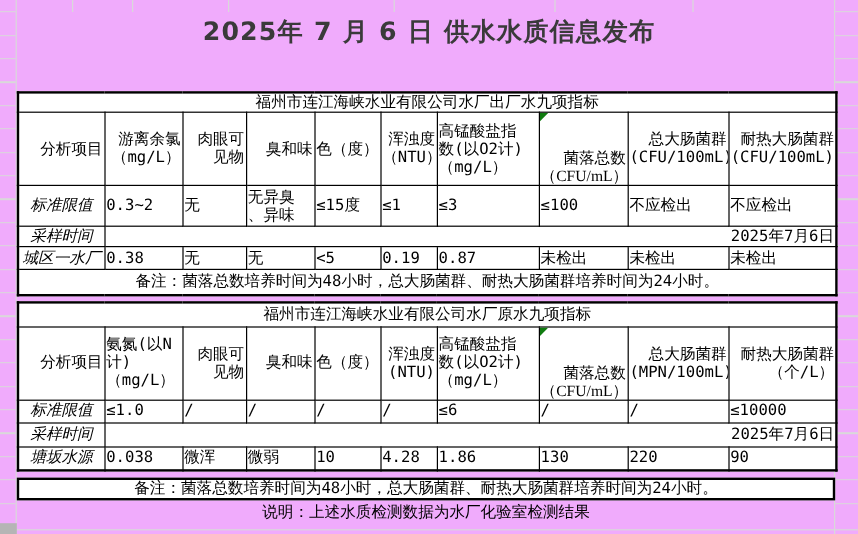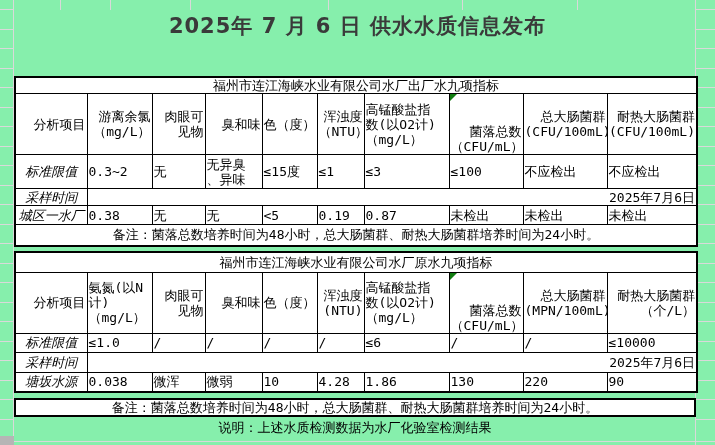--- a/index.html
+++ b/index.html
@@ -1,16 +1,16 @@
 <!DOCTYPE html>
 <html><head>
 <meta charset="utf-8">
 <style>
   html,body{margin:0;padding:0;background:#fff;}
-  #canvas{position:relative;width:715px;height:445px;background:#86efac;overflow:hidden;
+  #canvas{position:relative;width:715px;height:445px;background:#f0abfc;overflow:hidden;
           font-family:"DejaVu Sans Mono","DejaVu Sans",sans-serif;color:#000;}
   
   .gstrip{position:absolute;top:0;height:445px;
           background-image:repeating-linear-gradient(to bottom,transparent 0px,transparent 18.5px,#d9d9d9 18.5px,#d9d9d9 19.5px);
           background-position:0 -9px;z-index:0;}
   .vline{position:absolute;width:1px;background:#d9d9d9;z-index:0;}
   .hline{position:absolute;height:1px;background:#d9d9d9;z-index:0;}
   .corner-block{position:absolute;left:0;top:436px;width:14px;height:9px;background:#b5b5b5;z-index:0;}
   
   .page-title{position:absolute;left:0;top:8px;width:715px;height:36px;line-height:36px;
@@ -21,21 +21,21 @@
             width:682px;background:#fff;z-index:2;border:2px solid #000;}
   table.wqt td{border:1px solid #000;font-size:13px;line-height:15px;padding:0 1px;
                overflow:hidden;white-space:pre-line;vertical-align:middle;}
   td.ttl{text-align:center;font-size:15px;line-height:15px;padding:0;}
   td.hd{text-align:right;}
   td.ha{text-align:left;padding-left:3px;}
   td.lab{text-align:center;font-style:italic;}
   td.val{text-align:left;padding-left:3px;}
   td.rt{text-align:right;padding-right:3px;margin-top:21px;}
   td.note{text-align:center;}
-  td.relcell{position:relative;}
+  td.relcell{position:relative;font-family:Liberation Serif, serif;}
   .flag{position:absolute;top:0;left:0;width:0;height:0;
         border-top:7px solid #107C10;border-right:7px solid transparent;}
   
   .note-box{position:absolute;left:14px;top:398px;width:678px;height:15px;border:2px solid #000;
             background:#fff;text-align:center;font-size:13px;line-height:15px;z-index:2;}
   .caption{position:absolute;left:14px;top:420px;width:682px;text-align:center;
            font-size:13px;line-height:15px;z-index:2;}
 </style>
 </head>
 <body>

